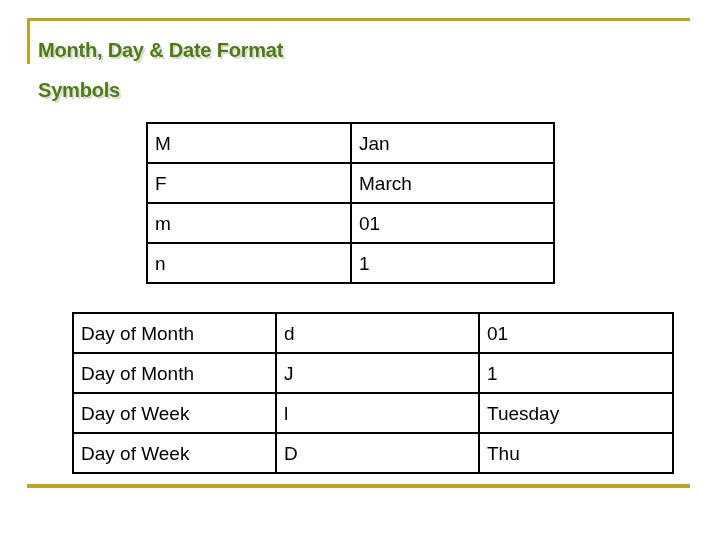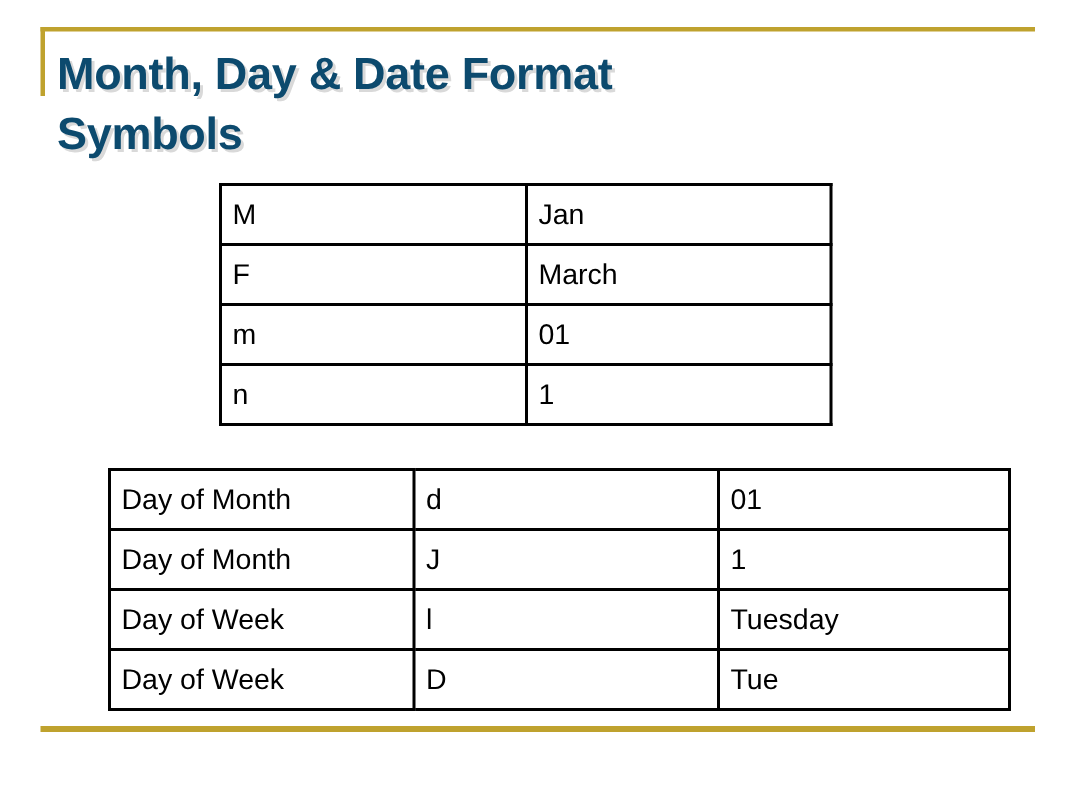--- a/index.html
+++ b/index.html
@@ -47,24 +47,24 @@
     height: 4px;
     background: #bfa22e;
   }
 
   
   .title {
     position: absolute;
     left: 38px;
     top: 30px;
     width: 620px;
-    font-size: 30px;
+    font-size: 20px;
     font-weight: bold;
     line-height: 40px;
-    color: #0c4a6e;
+    color: #4d7c0f;
     text-shadow: 2px 2px 0 #d9d9d9;
     letter-spacing: -0.2px;
     white-space: pre-line;
   }
 
   
   table.fmt {
     position: absolute;
     border-collapse: collapse;
     table-layout: fixed;
@@ -148,18 +148,18 @@
         <td class="c2">1</td>
       </tr>
       <tr>
         <td class="c0">Day of Week</td>
         <td class="c1">l</td>
         <td class="c2">Tuesday</td>
       </tr>
       <tr>
         <td class="c0">Day of Week</td>
         <td class="c1">D</td>
-        <td class="c2">Tue</td>
+        <td class="c2">Thu</td>
       </tr>
     </tbody>
   </table>
 
 </div>
 
 </body></html>

